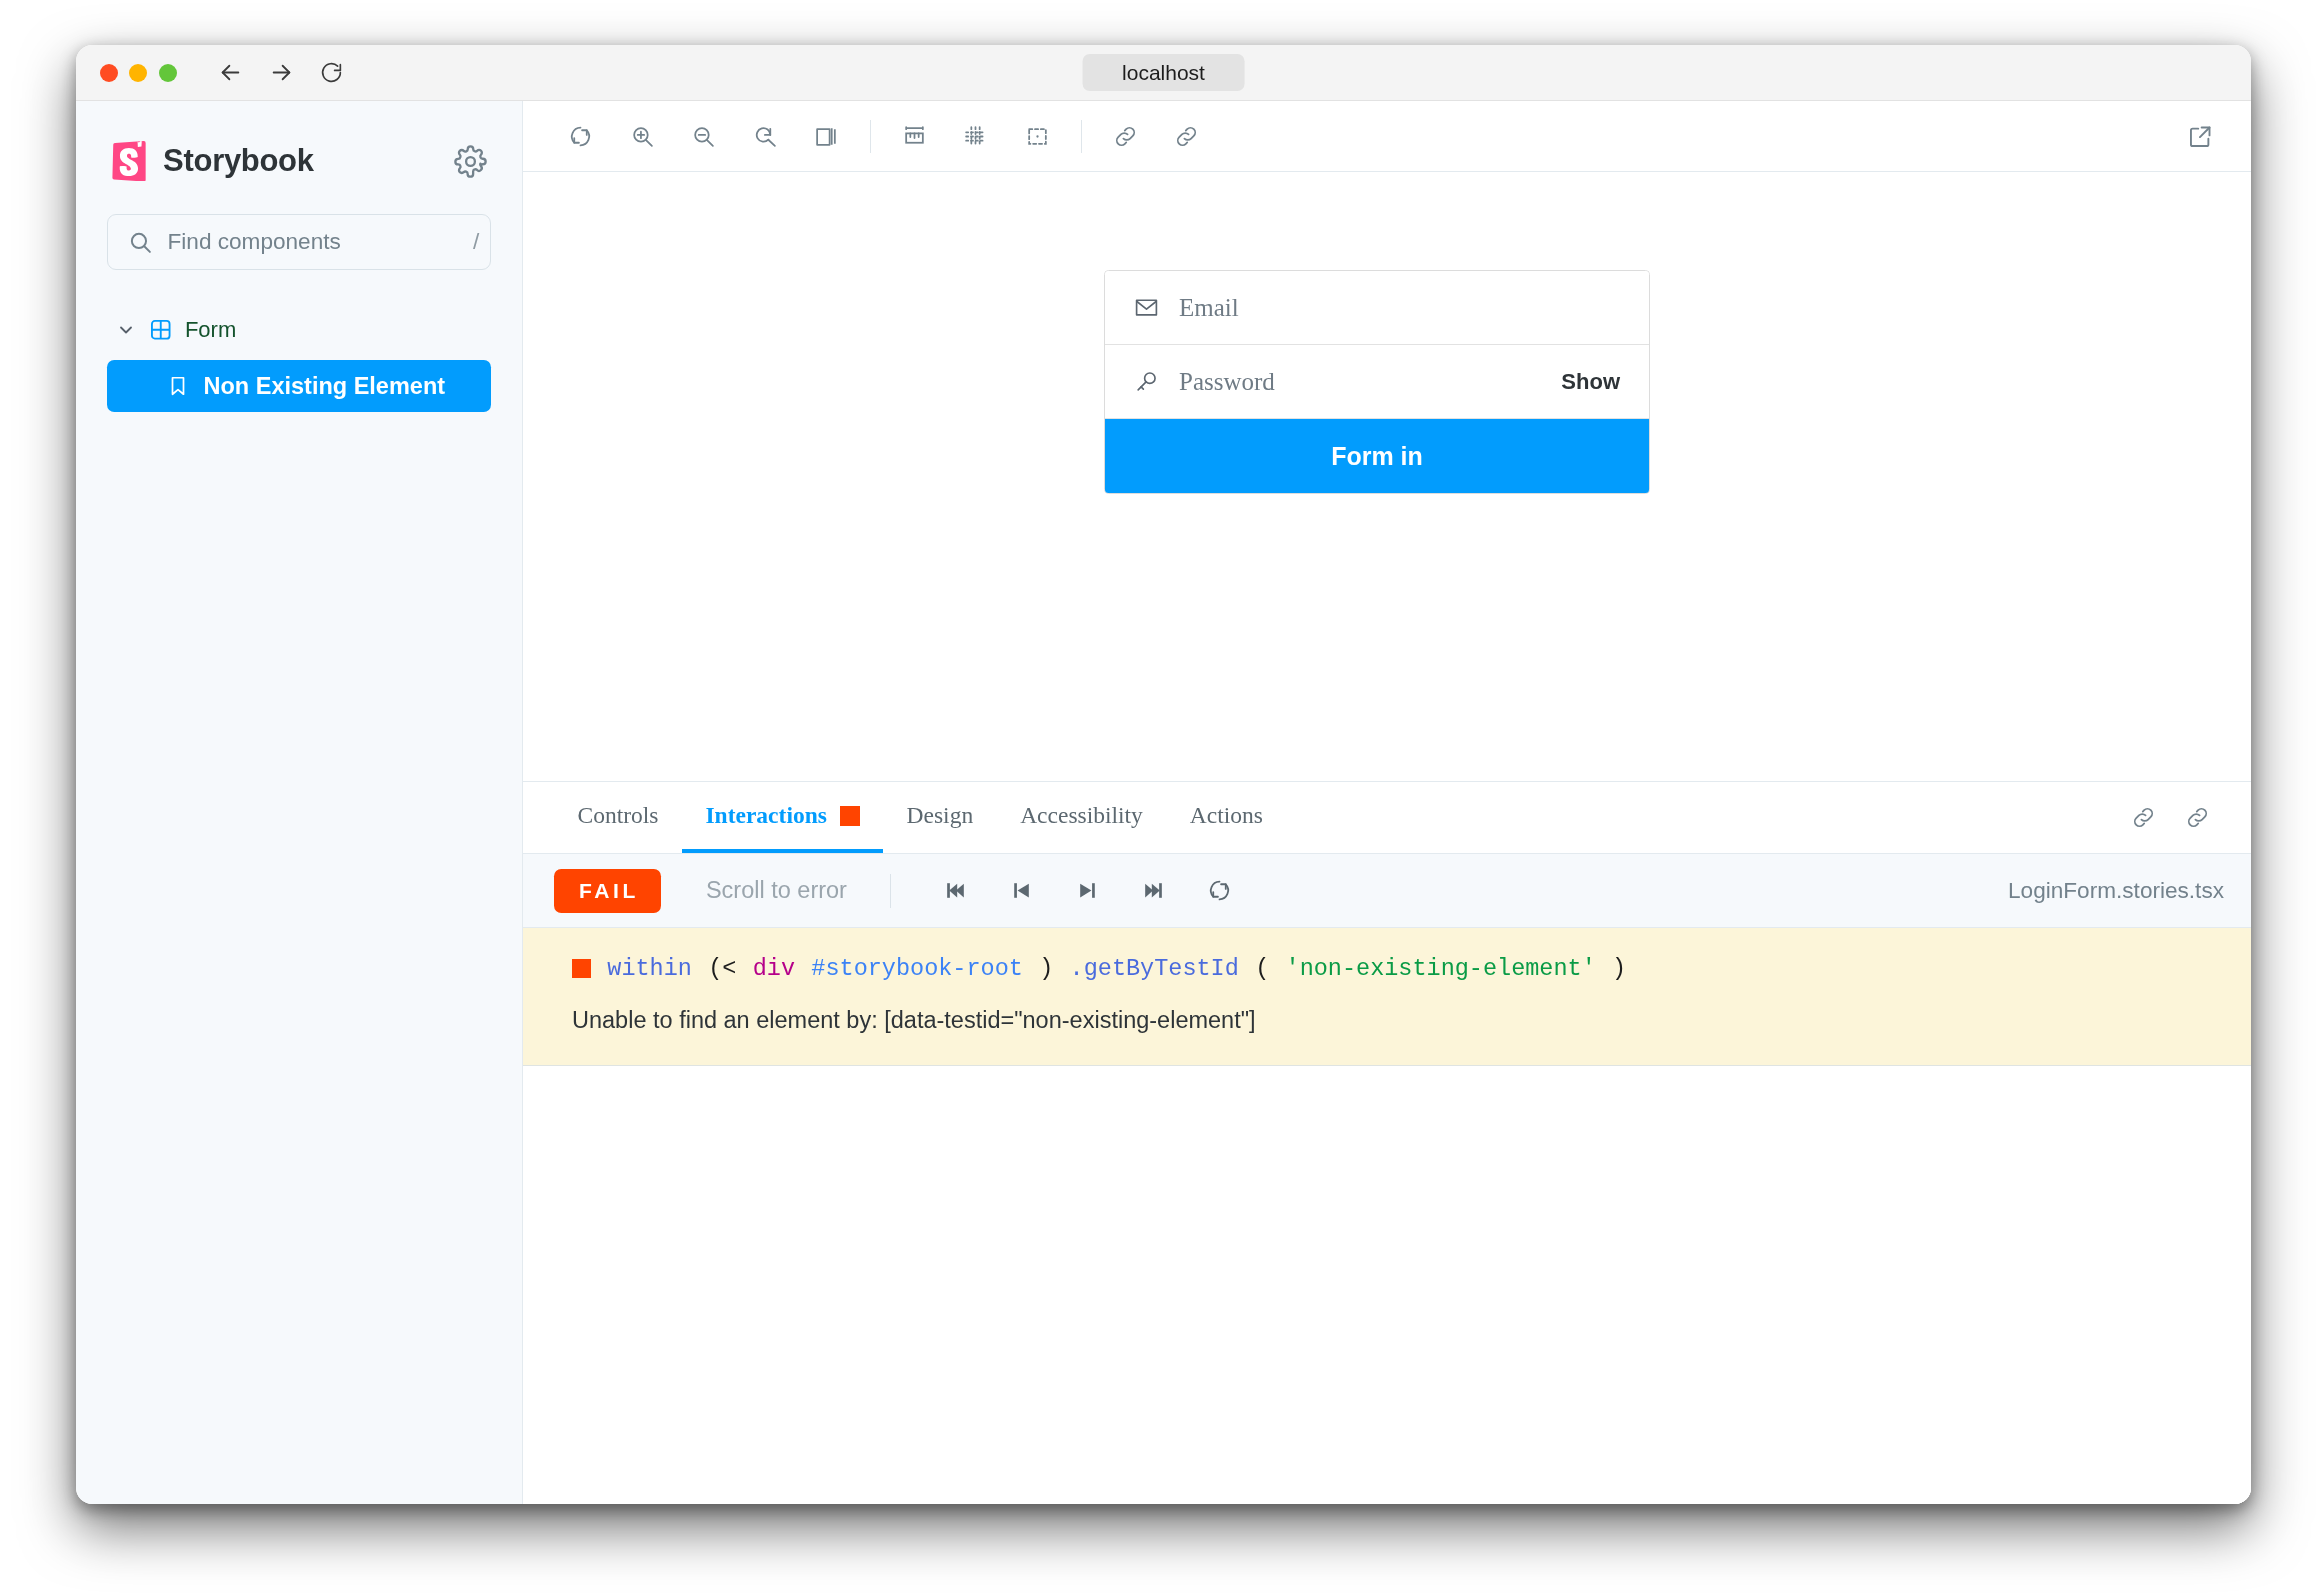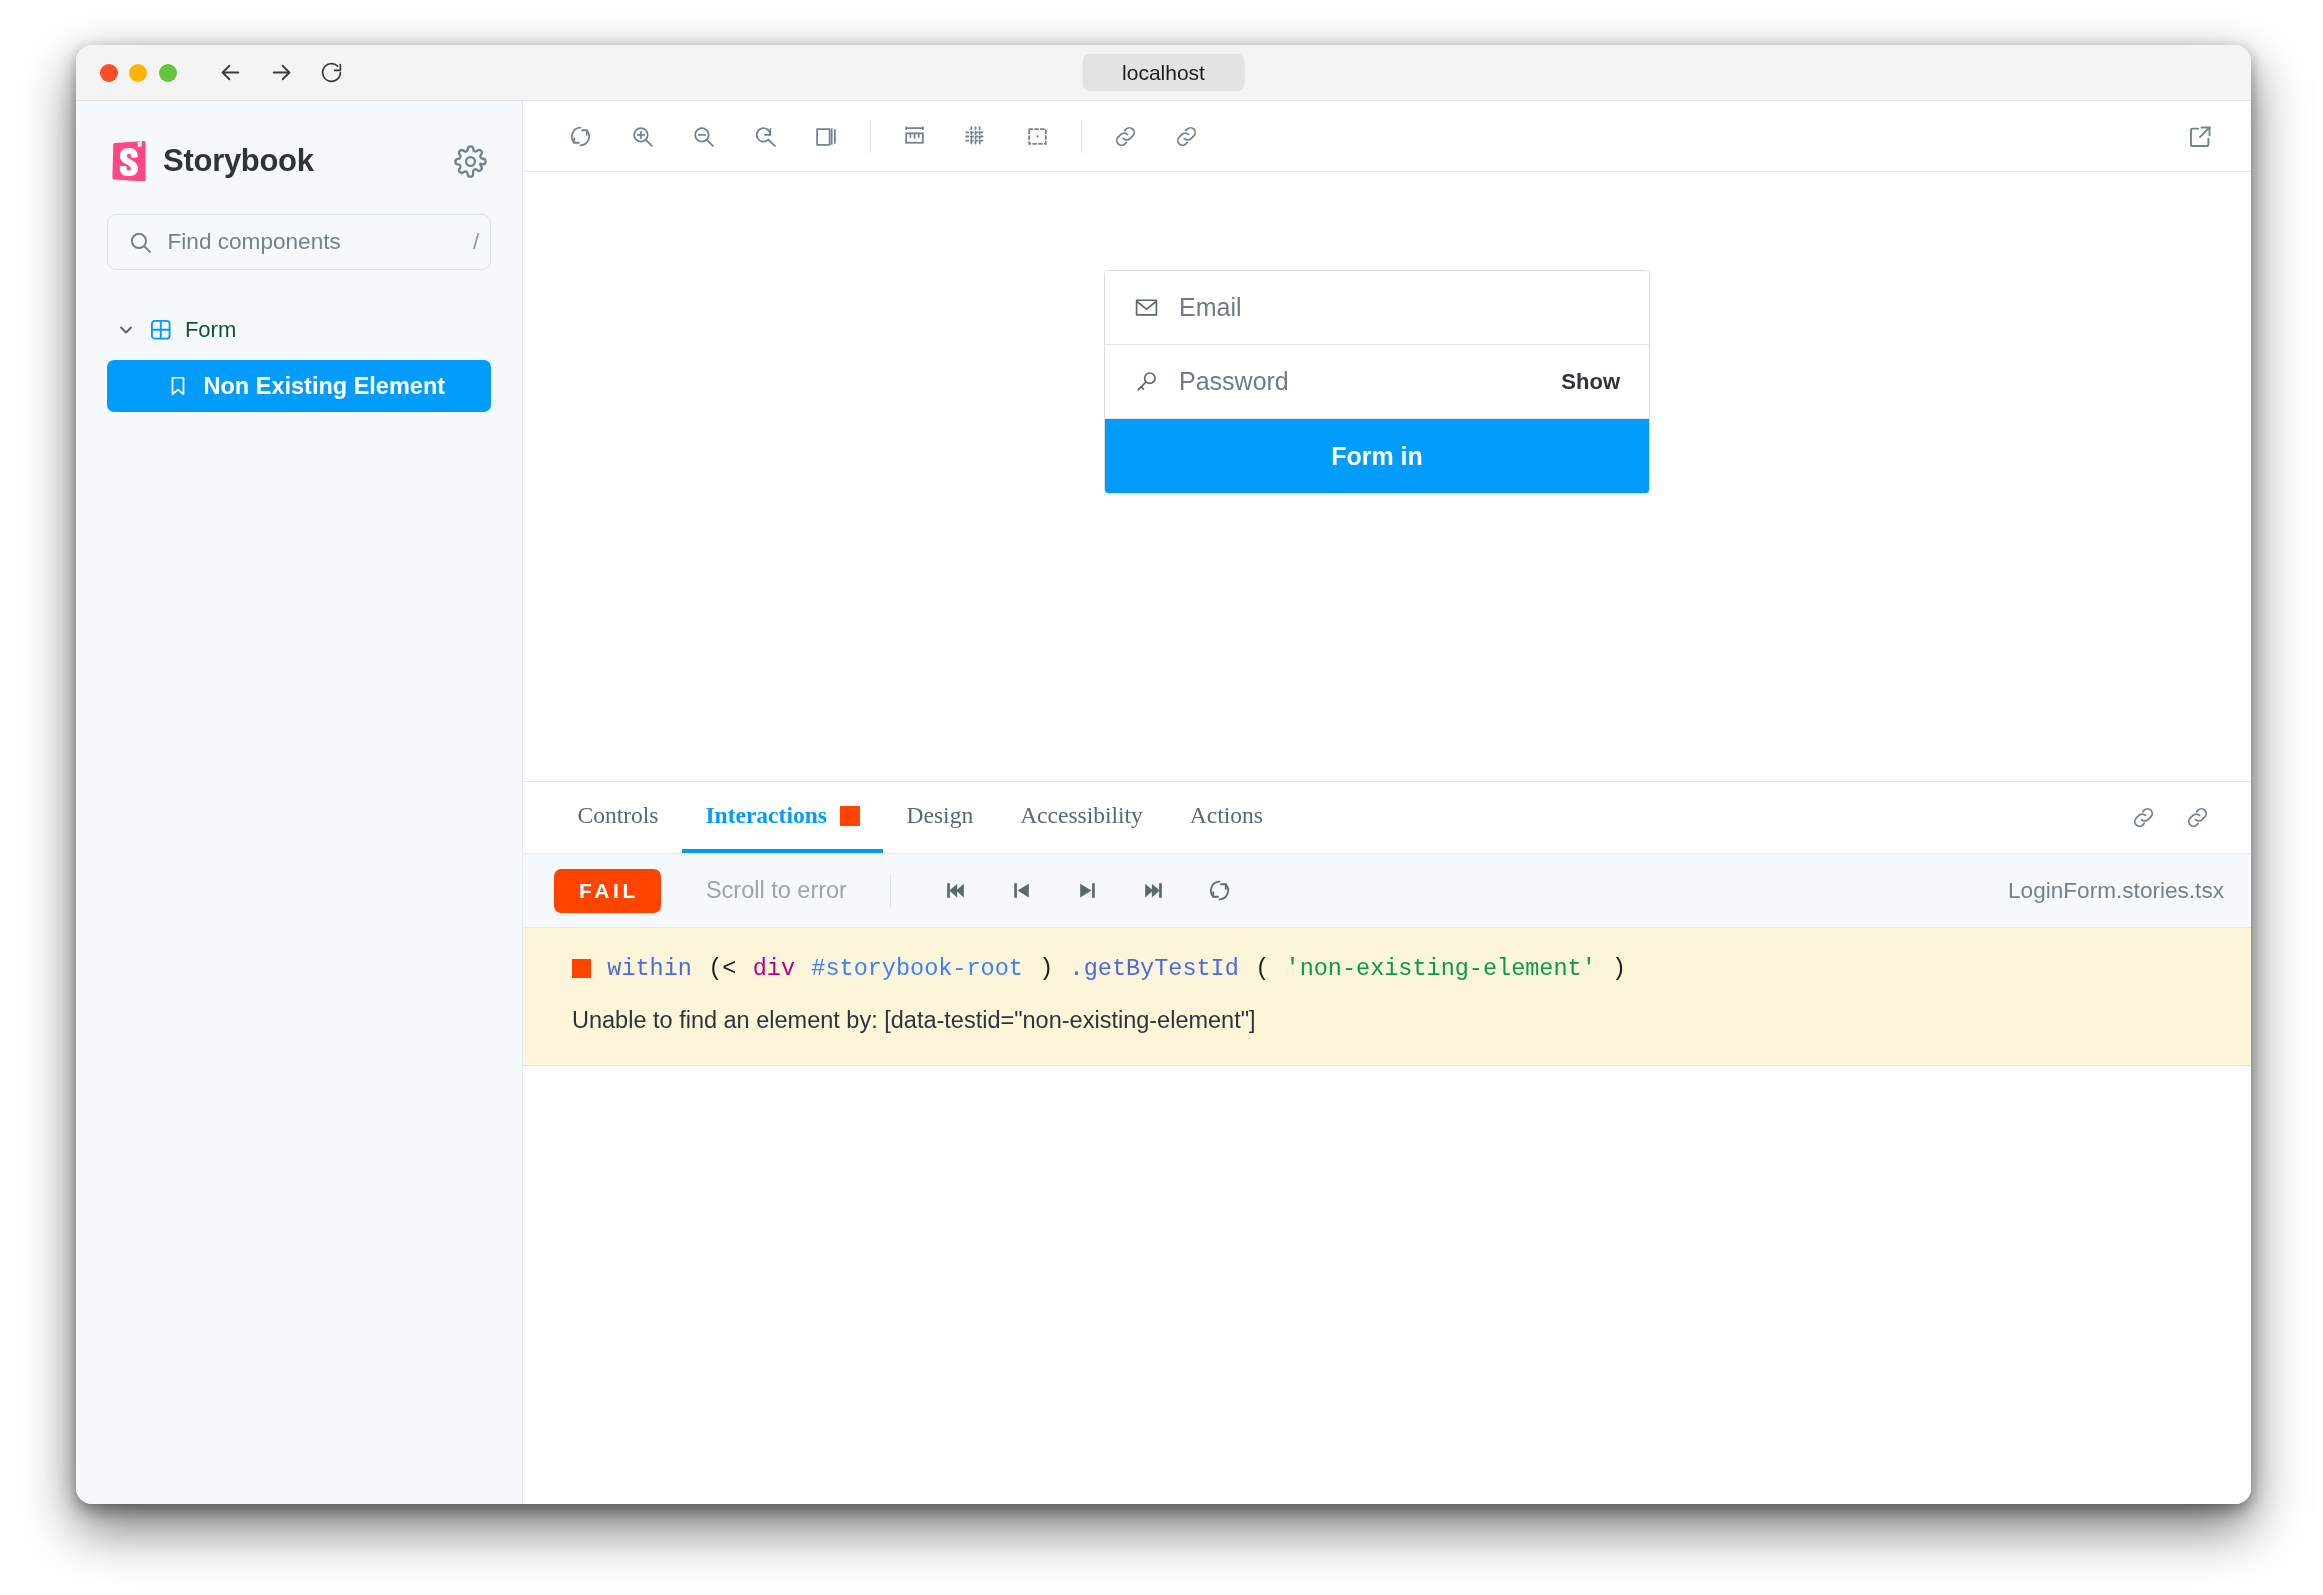--- a/index.html
+++ b/index.html
@@ -157,21 +157,21 @@
   .field {
     display: flex; align-items: center;
     height: 74px; padding: 0 29px; gap: 20px;
     border-bottom: 0.9px solid #e2e2e2;
     background: #ffffff;
   }
   .field svg { color: #5c6670; flex: 0 0 auto; }
   .field-input {
     flex: 1; border: none; outline: none; background: transparent;
     font-size: 25px; color: #2e3438;
-    font-family: Liberation Sans, sans-serif;
+    font-family: Liberation Serif, serif;
   }
   .field-input::placeholder { color: #6f7b85; }
   #show-toggle {
     font-size: 22px; font-weight: 700; color: #2e3438;
     background: none; border: none; padding: 0;
     font-family: "Liberation Sans", sans-serif;
   }
   #signin {
     width: 100%; height: 74px; border: none;
     background: #029cfd; color: #ffffff;

